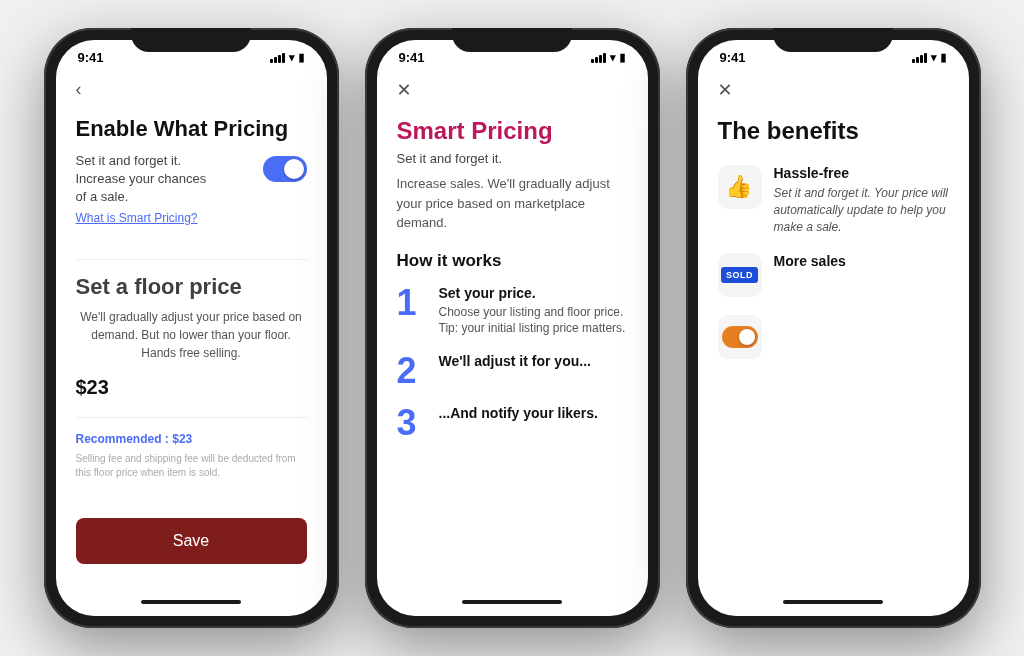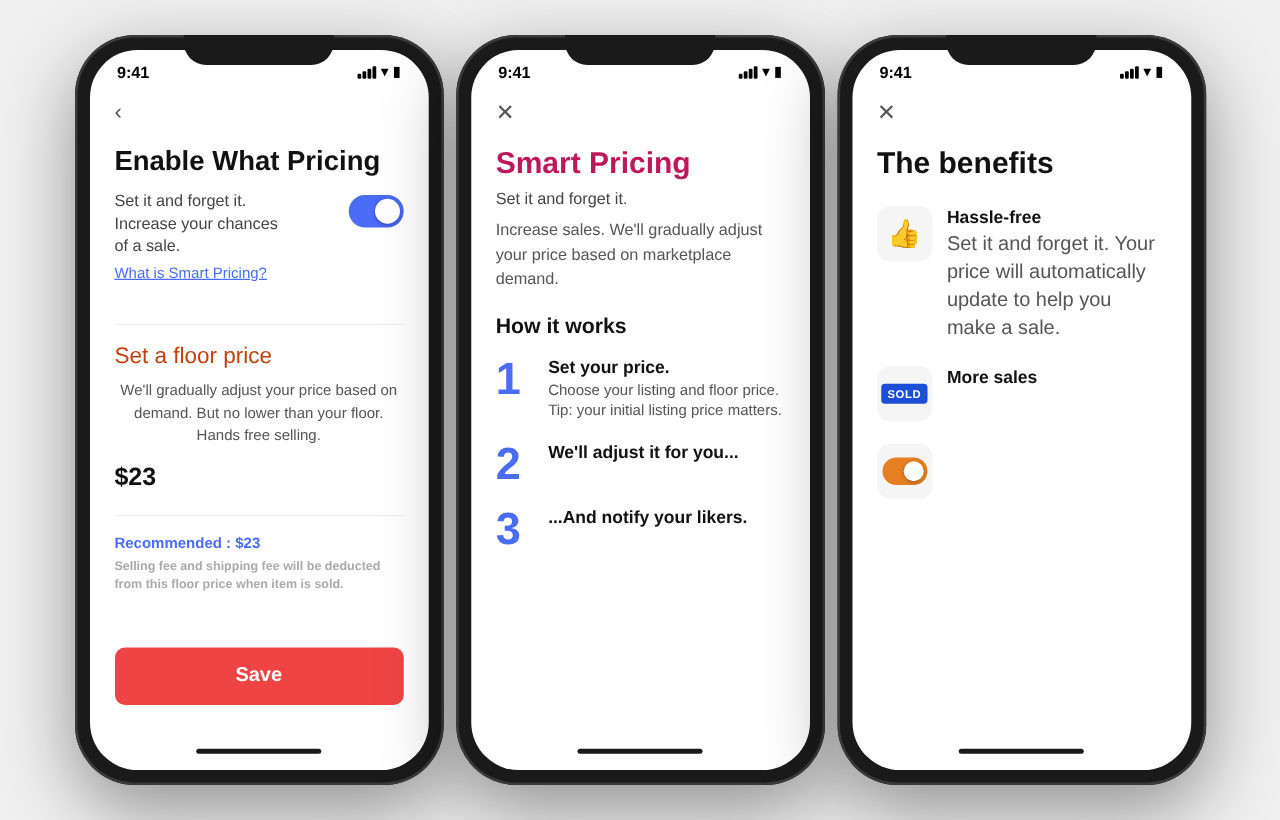--- a/index.html
+++ b/index.html
@@ -7,21 +7,21 @@
       background: #f0f0f0;
       display: flex;
       justify-content: center;
       align-items: center;
       min-height: 100vh;
       font-family: -apple-system, BlinkMacSystemFont, 'Segoe UI', sans-serif;
       padding: 20px;
     }
     .phones-container {
       display: flex;
-      gap: 10px;
+      gap: 26px;
       align-items: center;
       justify-content: center;
     }
     .phone {
       width: 295px;
       height: 600px;
       background: #1a1a1a;
       border-radius: 48px;
       padding: 12px;
       box-shadow: 0 20px 60px rgba(0,0,0,0.4), inset 0 0 0 2px #3a3a3a;
@@ -110,23 +110,23 @@
       width: 20px;
       height: 20px;
       background: #fff;
       border-radius: 50%;
       top: 3px;
       right: 3px;
       box-shadow: 0 1px 3px rgba(0,0,0,0.3);
     }
     .divider { border: none; border-top: 1px solid #eee; margin: 14px 0; }
     .section-title {
-      font-size: 18px;
-      font-weight: 400;
-      color: #c2410c;
+      font-size: 22px;
+      font-weight: 700;
+      color: #404040;
       margin-bottom: 8px;
     }
     .section-body {
       font-size: 12px;
       color: #555;
       line-height: 1.5;
       margin-bottom: 14px;
       text-align: center;
     }
     .price-field {
@@ -139,31 +139,30 @@
       font-size: 12px;
       color: #4a6cf7;
       margin-bottom: 6px;
     }
     .recommended span { color: #4a6cf7; font-weight: 600; }
     .fee-note {
       font-size: 10px;
       color: #aaa;
       line-height: 1.4;
       margin-bottom: 20px;
-      font-weight: bold;
     }
     .save-btn {
       width: 100%;
-      background: #ef4444;
+      background: #7f1d1d;
       color: #fff;
       border: none;
       border-radius: 8px;
       padding: 14px;
       font-size: 16px;
-      font-weight: 700;
+      font-weight: 400;
       cursor: pointer;
       margin-top: auto;
     }
     .phone-home-bar {
       text-align: center;
       padding: 6px 0 8px 0;
       flex-shrink: 0;
     }
     .home-bar {
       display: inline-block;
@@ -272,23 +271,24 @@
       right: 3px;
       box-shadow: 0 1px 3px rgba(0,0,0,0.3);
     }
     .benefit-title {
       font-size: 14px;
       font-weight: 700;
       color: #111;
       margin-bottom: 4px;
     }
     .benefit-body {
-      font-size: 16px;
+      font-size: 12px;
       color: #555;
       line-height: 1.4;
+      font-style: italic;
     }
     
     .signal-icon {
       display: inline-flex;
       gap: 1px;
       align-items: flex-end;
       height: 10px;
     }
     .signal-bar {
       width: 3px;

